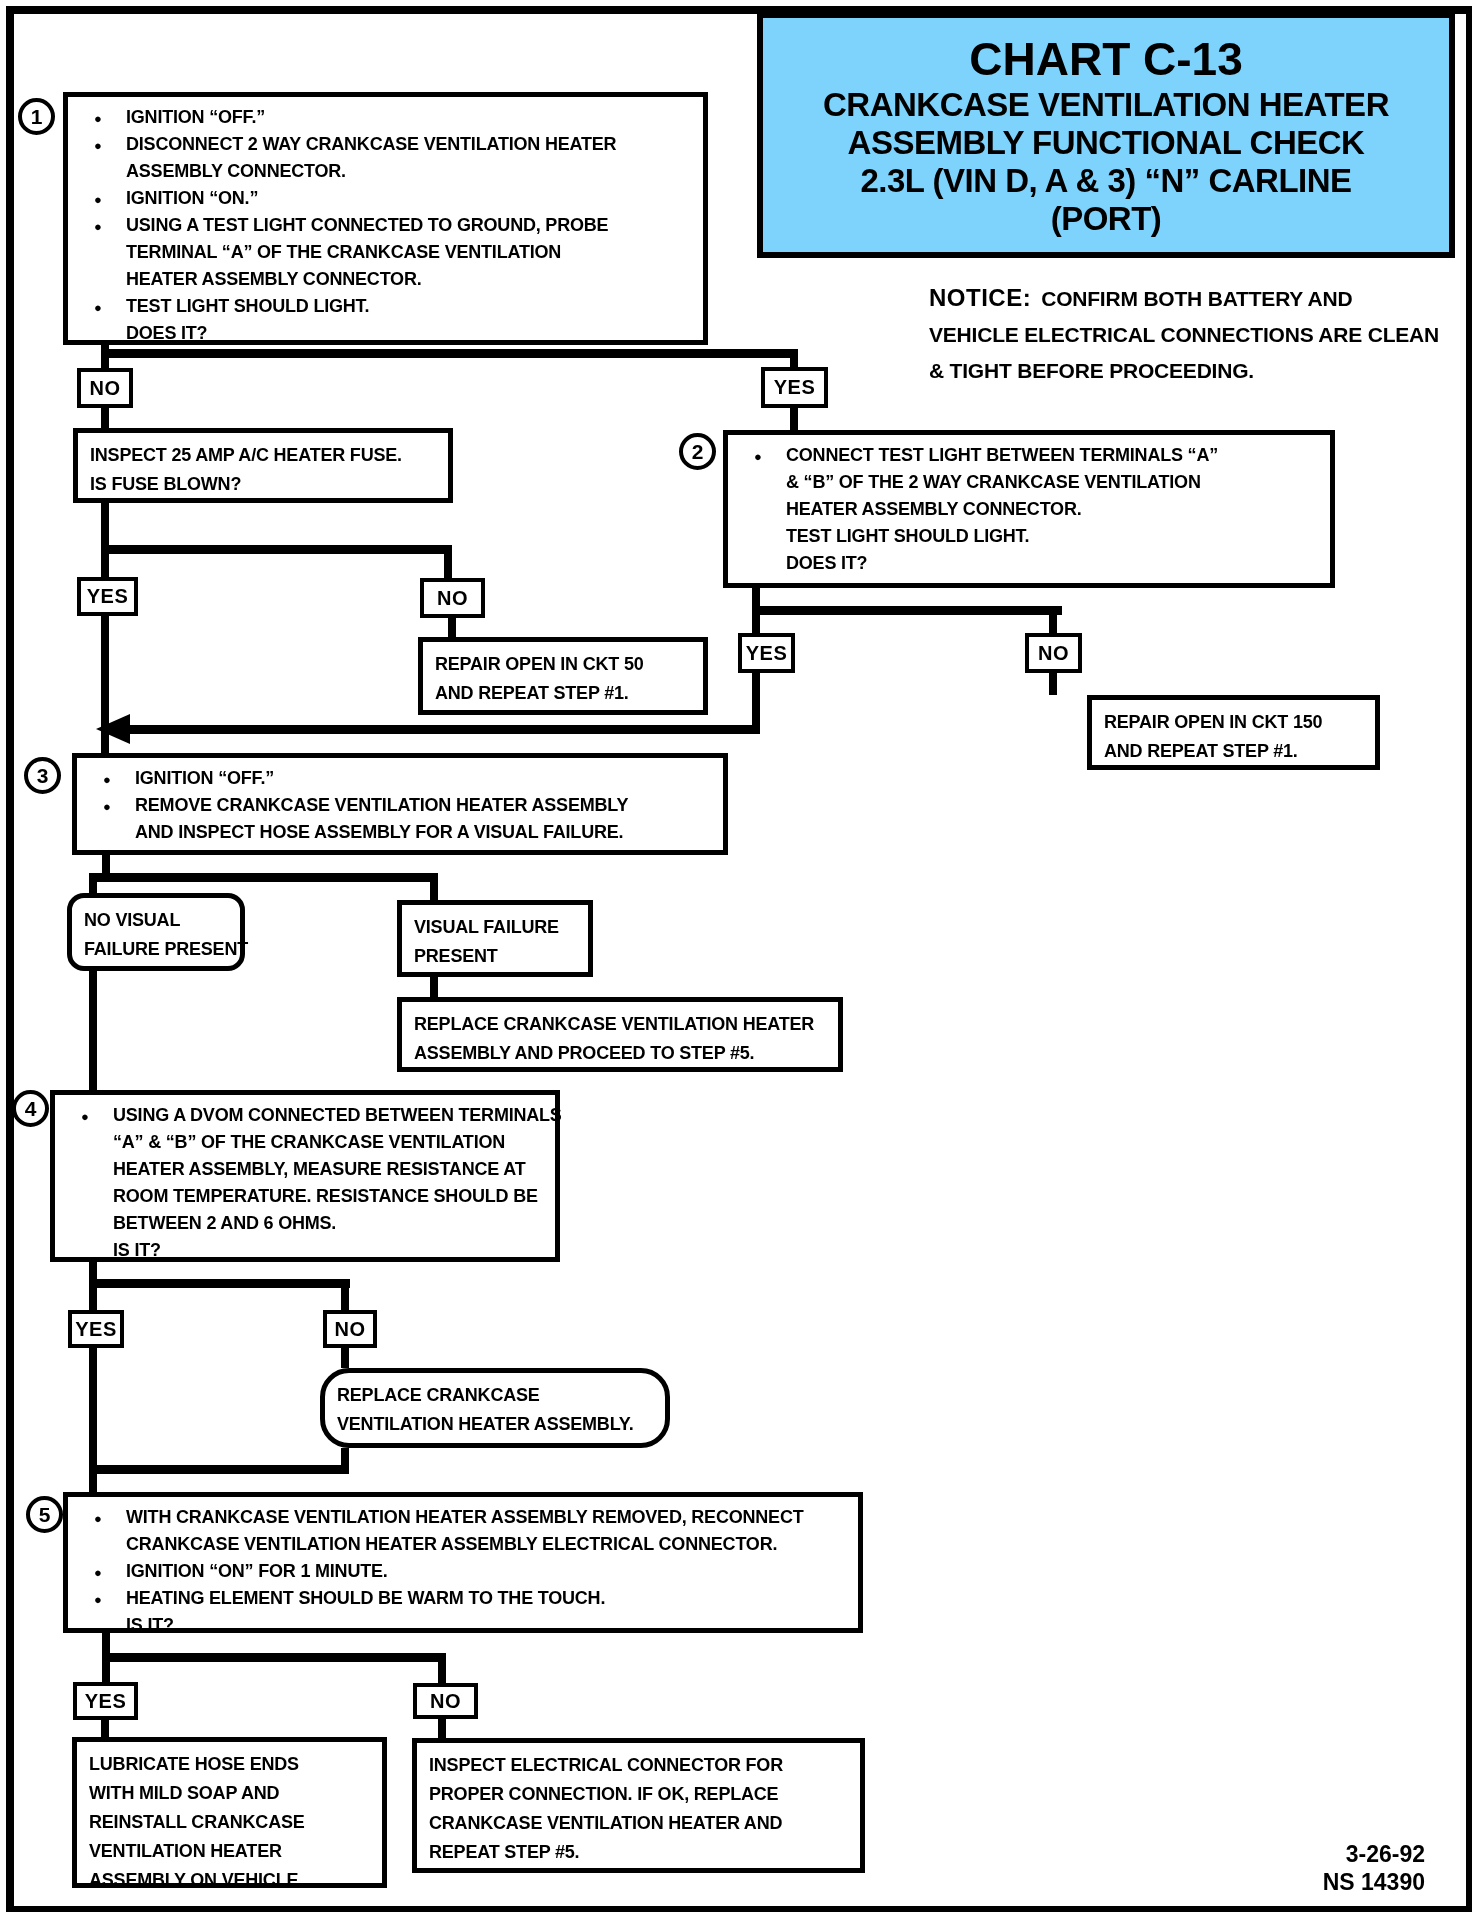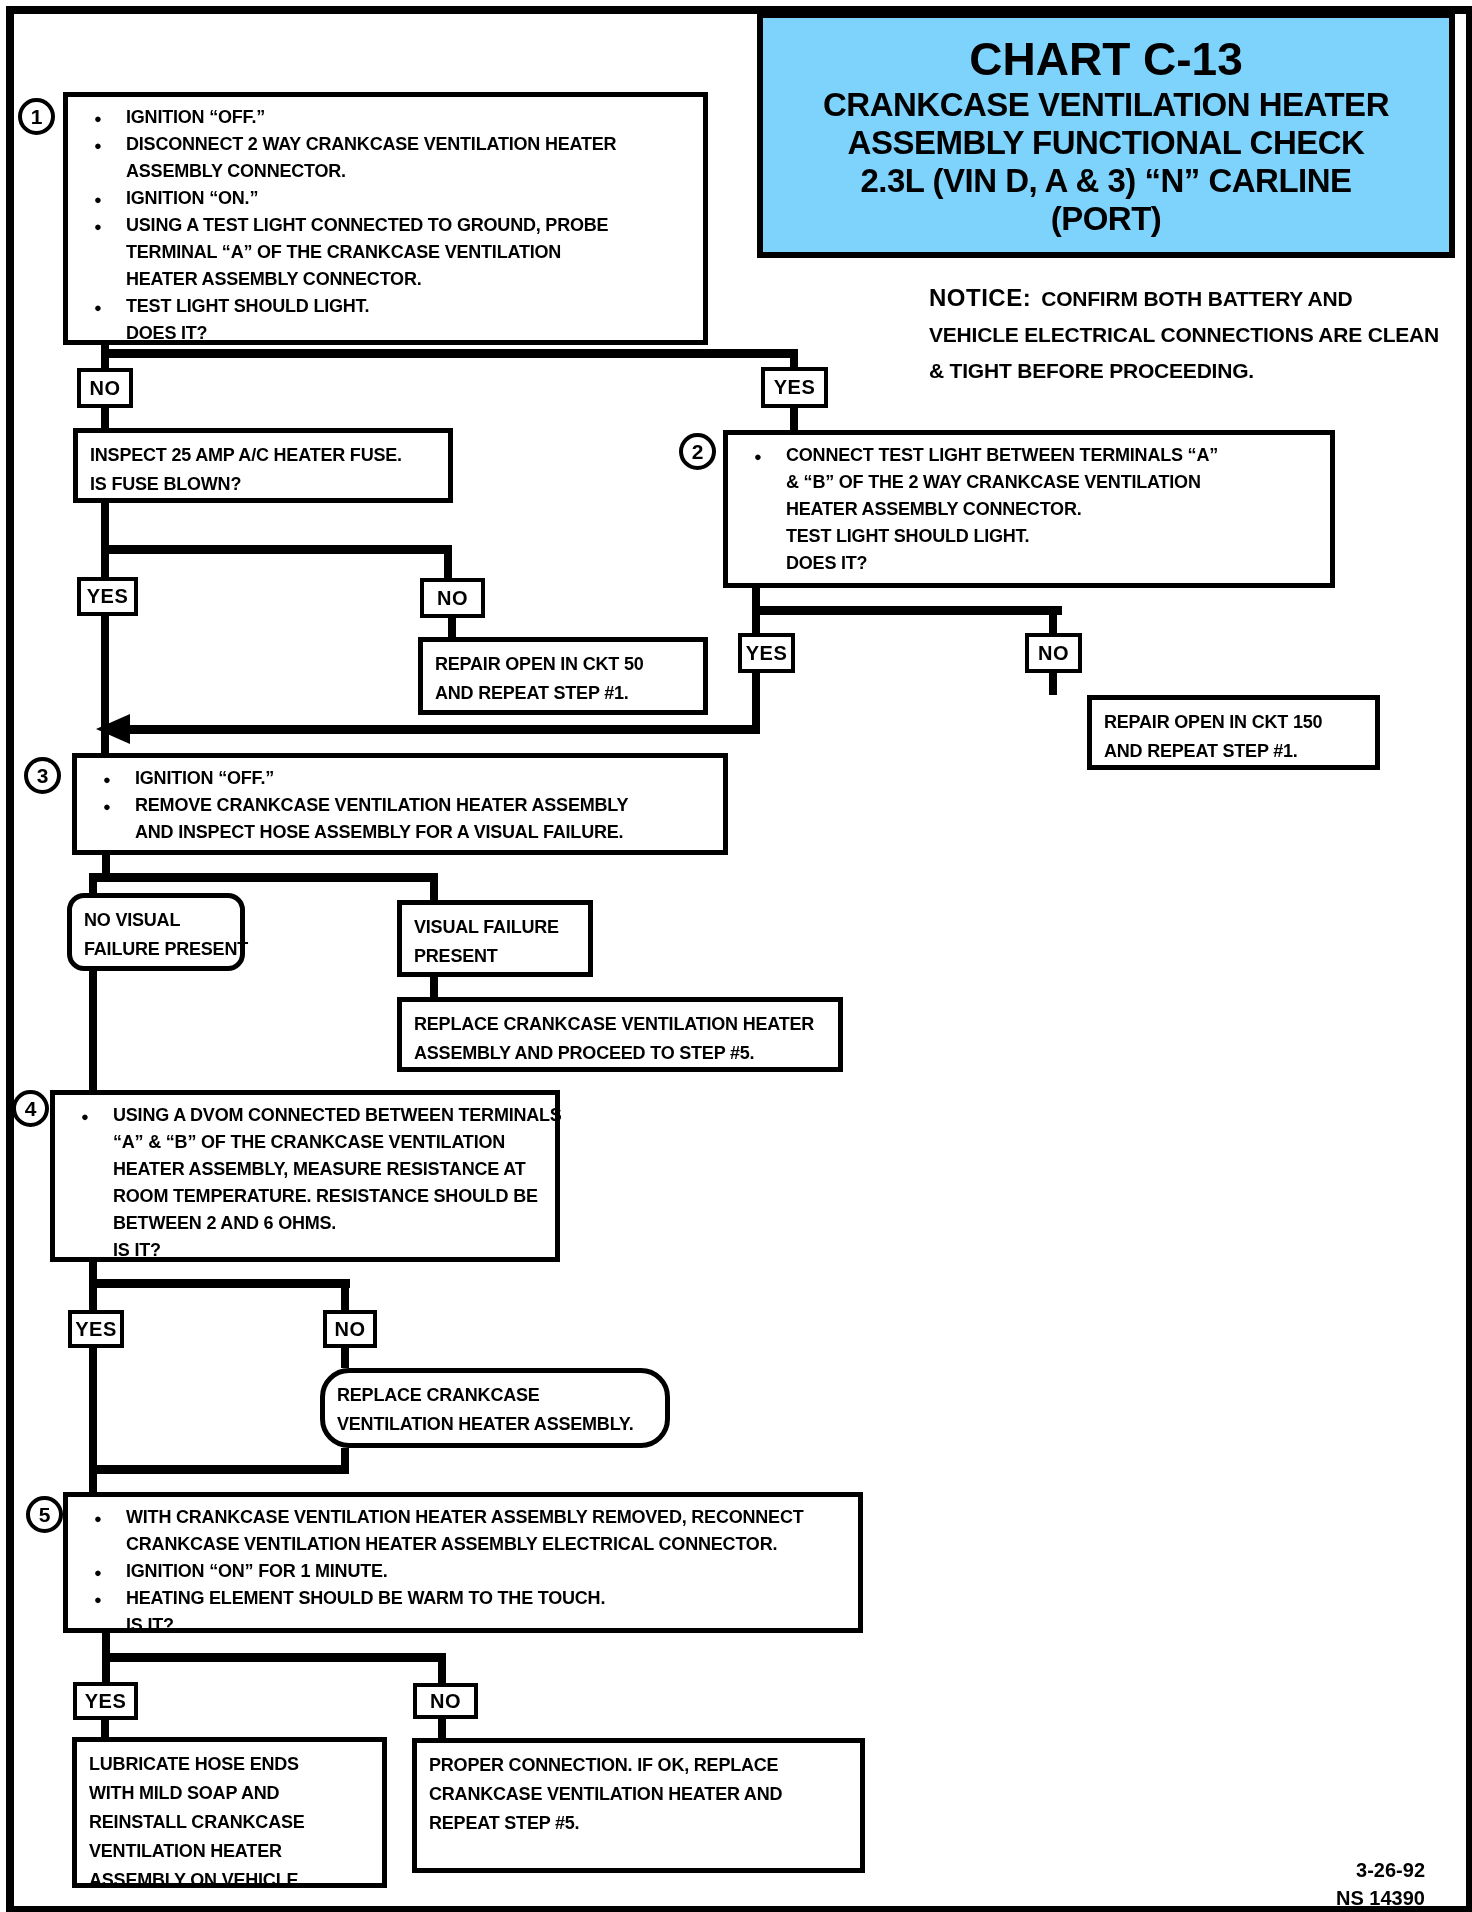--- a/index.html
+++ b/index.html
@@ -18,21 +18,21 @@
   .conn{position:absolute;background:#000;}
   .arrow-left{position:absolute;width:0;height:0;border-top:15px solid transparent;
               border-bottom:15px solid transparent;border-right:34px solid #000;}
   .title-box{position:absolute;left:757px;top:12px;width:698px;height:246px;border:6px solid #000;
              box-sizing:border-box;text-align:center;background:#7dd3fc;}
   .chart-title{font-size:46px;font-weight:bold;margin-top:14px;letter-spacing:0px;}
   .sub{font-size:33px;font-weight:bold;line-height:38px;letter-spacing:-0.5px;}
   .notice{position:absolute;left:929px;top:280px;width:520px;font-weight:bold;font-size:21px;line-height:36px;letter-spacing:-0.2px;}
   .nlabel{font-size:24px;letter-spacing:0.5px;margin-right:10px;}
   .footer{position:absolute;left:1255px;top:1840px;width:170px;text-align:right;
-          font-weight:bold;font-size:20px;line-height:28px;margin-top:16px;}
+          font-weight:bold;font-size:23px;line-height:28px;}
 </style>
 </head>
 <body>
 
 <div class="page">
   <div class="frame"></div>
 
   <div class="title-box">
     <div class="chart-title">CHART C-13</div>
     <div class="sub">CRANKCASE VENTILATION HEATER</div>
@@ -199,20 +199,21 @@
 
   <div class="box txt" style="left:72px;top:1737px;width:315px;height:151px;">
     <div>LUBRICATE HOSE ENDS</div>
     <div>WITH MILD SOAP AND</div>
     <div>REINSTALL CRANKCASE</div>
     <div>VENTILATION HEATER</div>
     <div>ASSEMBLY ON VEHICLE.</div>
   </div>
 
   <div class="box txt" style="left:412px;top:1738px;width:453px;height:135px;">
+    <div>INSPECT ELECTRICAL CONNECTOR FOR</div>
     <div>PROPER CONNECTION.  IF OK, REPLACE</div>
     <div>CRANKCASE VENTILATION HEATER AND</div>
     <div>REPEAT STEP #5.</div>
   </div>
 
   <div class="footer">
     <div>3-26-92</div>
     <div>NS 14390</div>
   </div>
 </div>

